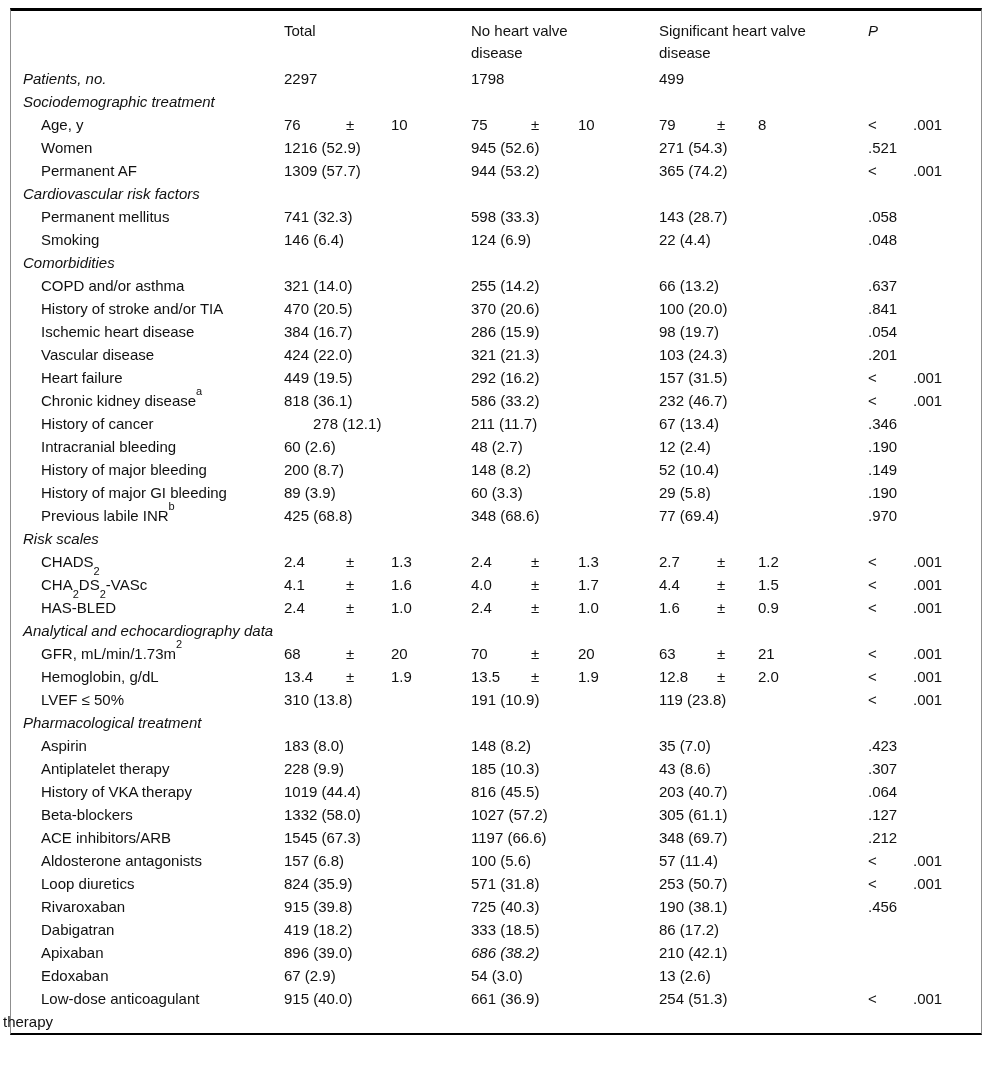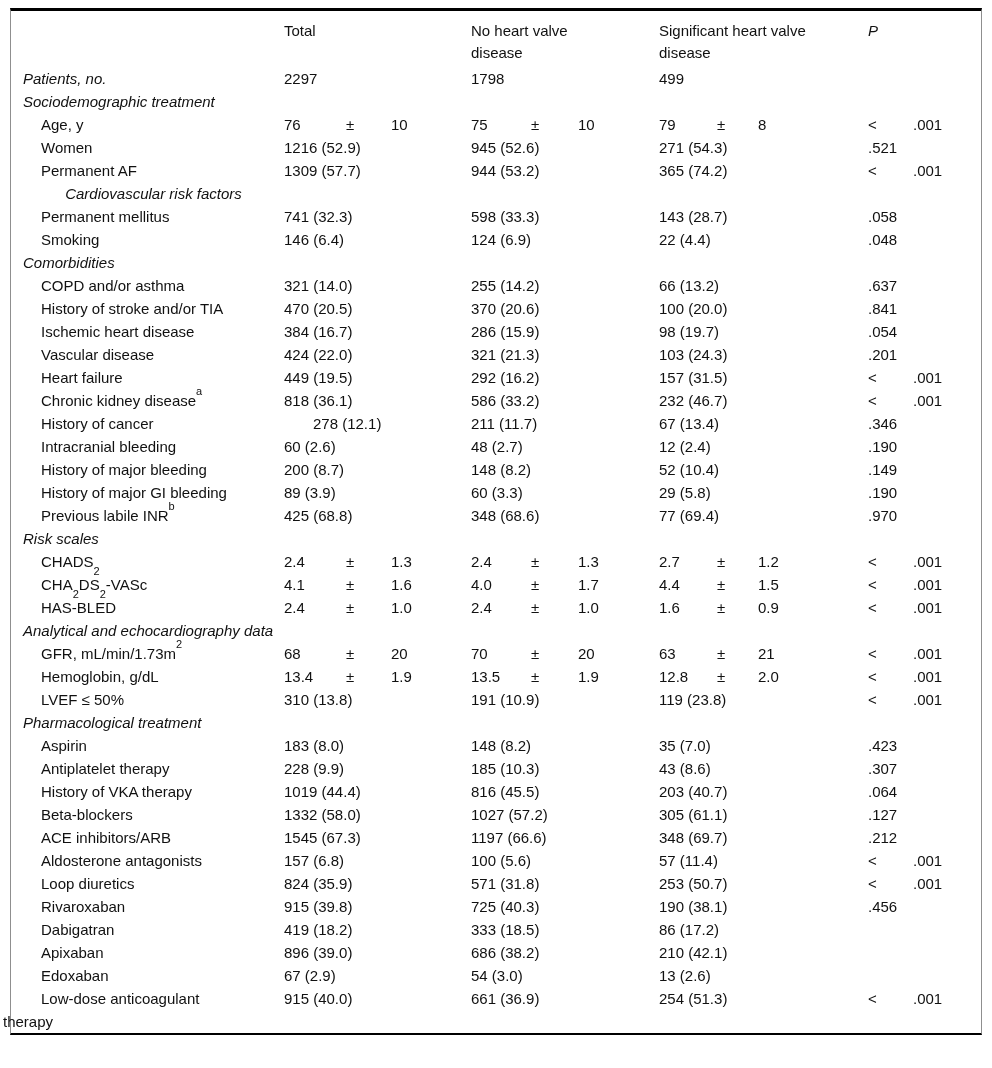--- a/index.html
+++ b/index.html
@@ -83,21 +83,21 @@
         </div>
         <div class="grid-row body-row">
           <div class="cell lbl-item" style="grid-column: 1 / span 1;">Permanent AF</div>
           <div class="cell " style="grid-column: 2 / span 3;">1309 (57.7)</div>
           <div class="cell " style="grid-column: 5 / span 3;">944 (53.2)</div>
           <div class="cell " style="grid-column: 8 / span 3;">365 (74.2)</div>
           <div class="cell pcell1" style="grid-column: 11 / span 1;">&lt;</div>
           <div class="cell pcell2" style="grid-column: 12 / span 1;">.001</div>
         </div>
         <div class="grid-row body-row">
-          <div class="cell lbl-section" style="grid-column: 1 / span 1; text-align: center;">Cardiovascular risk factors</div>
+          <div class="cell lbl-section" style="grid-column: 1 / span 1;">Cardiovascular risk factors</div>
         </div>
         <div class="grid-row body-row">
           <div class="cell lbl-item" style="grid-column: 1 / span 1;">Permanent mellitus</div>
           <div class="cell " style="grid-column: 2 / span 3;">741 (32.3)</div>
           <div class="cell " style="grid-column: 5 / span 3;">598 (33.3)</div>
           <div class="cell " style="grid-column: 8 / span 3;">143 (28.7)</div>
           <div class="cell pspan" style="grid-column: 11 / span 2;">.058</div>
         </div>
         <div class="grid-row body-row">
           <div class="cell lbl-item" style="grid-column: 1 / span 1;">Smoking</div>
@@ -335,21 +335,21 @@
         </div>
         <div class="grid-row body-row">
           <div class="cell lbl-item" style="grid-column: 1 / span 1;">Dabigatran</div>
           <div class="cell " style="grid-column: 2 / span 3;">419 (18.2)</div>
           <div class="cell " style="grid-column: 5 / span 3;">333 (18.5)</div>
           <div class="cell " style="grid-column: 8 / span 3;">86 (17.2)</div>
         </div>
         <div class="grid-row body-row">
           <div class="cell lbl-item" style="grid-column: 1 / span 1;">Apixaban</div>
           <div class="cell " style="grid-column: 2 / span 3;">896 (39.0)</div>
-          <div class="cell " style="grid-column: 5 / span 3;">686 (38.2)</div>
+          <div class="cell " style="grid-column: 5 / span 3; font-style: italic;">686 (38.2)</div>
           <div class="cell " style="grid-column: 8 / span 3;">210 (42.1)</div>
         </div>
         <div class="grid-row body-row">
           <div class="cell lbl-item" style="grid-column: 1 / span 1;">Edoxaban</div>
           <div class="cell " style="grid-column: 2 / span 3;">67 (2.9)</div>
           <div class="cell " style="grid-column: 5 / span 3;">54 (3.0)</div>
           <div class="cell " style="grid-column: 8 / span 3;">13 (2.6)</div>
         </div>
         <div class="grid-row body-row">
           <div class="cell lbl-item lbl-hang" style="grid-column: 1 / span 1;">Low-dose anticoagulant therapy</div>

